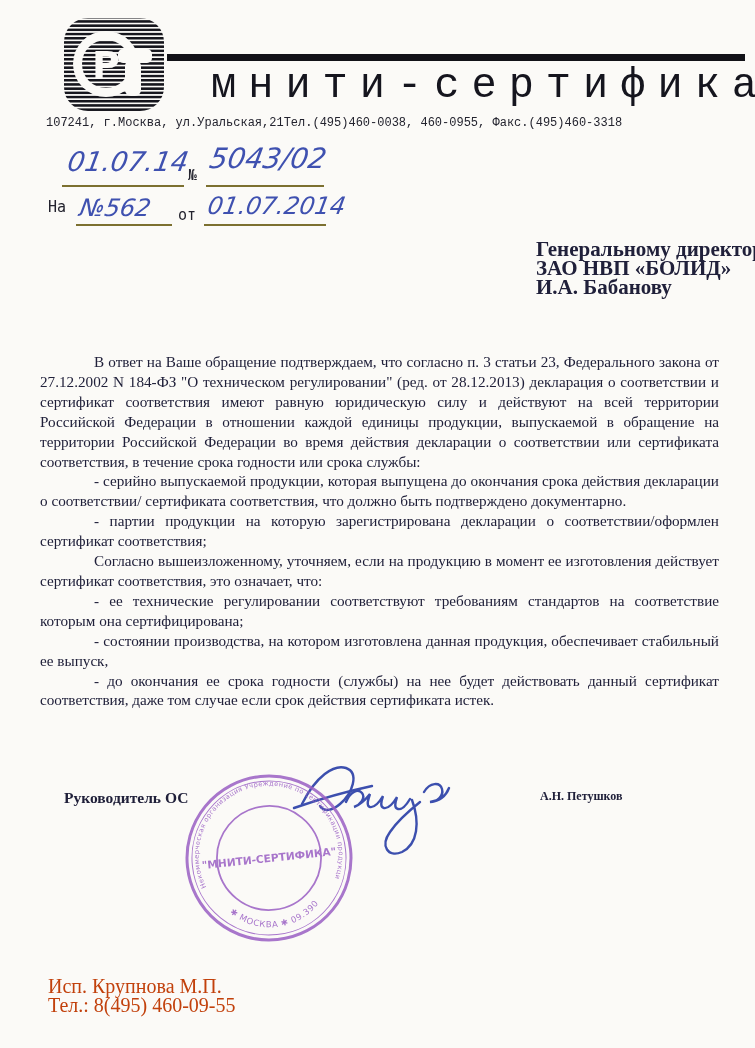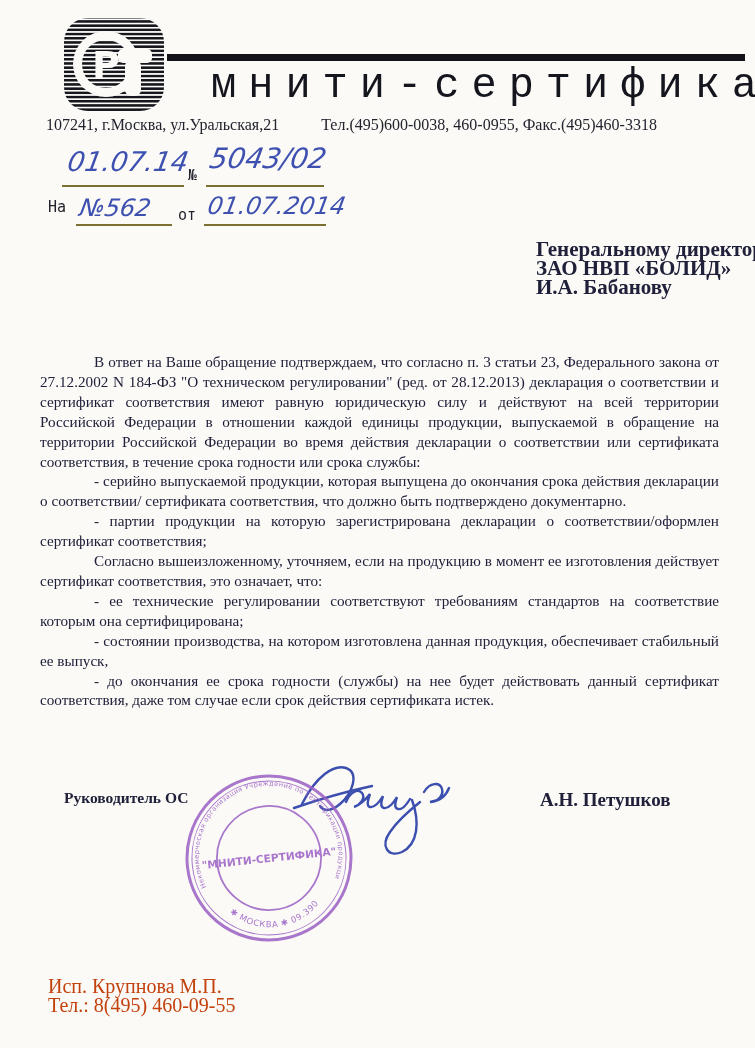--- a/index.html
+++ b/index.html
@@ -18,22 +18,22 @@
     font-family:"DejaVu Sans Mono", monospace; font-style:italic;
     font-size:13px; letter-spacing:2.2px; color:#2a2a33; white-space:nowrap;
   }
   .head-bar { position:absolute; left:167px; top:54px; width:578px; height:7px; background:#121218; }
   .brand-title {
     position:absolute; left:192px; top:62px;
     font-family:"Liberation Mono", monospace;
     font-size:42px; letter-spacing:12px; color:#15151e; white-space:nowrap;margin-left:19px;
   }
   .addr-row {
-    position:absolute; left:46px; top:116px; display:flex; gap:42px;
-    font-family:Liberation Serif, serif; font-size:16px;
+    position:absolute; left:46px; top:116px; display:flex; 
+    font-family:Liberation Mono, monospace; font-size:12px;
     color:#23232e; white-space:nowrap;
   }
   
   .ref { position:absolute; left:0; top:140px; width:400px; }
   .hand {
     font-family:"DejaVu Sans", sans-serif; font-style:italic;
     color:#3f51b0; transform:skewX(-10deg); display:inline-block;
     white-space:nowrap;
   }
   .ref-label { font-family:"DejaVu Sans Mono", monospace; color:#23232e; position:absolute; }
@@ -48,21 +48,21 @@
     font-weight:bold; font-size:21px; line-height:19px; white-space:nowrap;
   }
   
   .body-text {
     position:absolute; left:40px; top:352px; width:679px;
     font-size:15.2px; line-height:19.9px; text-align:justify;
   }
   .body-text p { text-indent:54px; }
   
   .sig-title { position:absolute; left:64px;  top:789px; font-weight:bold; font-size:15.5px; white-space:nowrap; }
-  .sig-name  { position:absolute; left:540px; top:789px; font-weight:bold; font-size:19px; white-space:nowrap; }
+  .sig-name  { position:absolute; left:540px; top:789px; font-weight:bold; font-size:12px; white-space:nowrap; }
   .sig-scrawl{ position:absolute; left:288px; top:756px; }
   .stamp     { position:absolute; left:183px; top:772px; transform:rotate(-6deg); opacity:.85; }
   
   .footer { position:absolute; left:48px; top:977px; font-size:20px; line-height:19px; color:#c2410c; }
 </style>
 </head>
 <body>
 
 <div class="page">
 
@@ -79,21 +79,21 @@
     <rect x="62" y="40" width="18" height="16" fill="url(#stripes)"></rect>
     <text x="30" y="62" font-family="DejaVu Sans, sans-serif" font-weight="bold" font-size="38" fill="#fbfaf7">Р</text>
     <rect x="56" y="33" width="34" height="14" rx="5" fill="#fbfaf7"></rect>
     <rect x="63" y="44" width="16" height="36" rx="6" fill="#fbfaf7"></rect>
   </svg>
 
   <div class="head-bar"></div>
   <div class="brand-title">мнити-сертифика</div>
   <div class="addr-row">
     <span>107241, г.Москва, ул.Уральская,21</span>
-    <span>Тел.(495)600-0038, 460-0955, Факс.(495)460-3318</span>
+    <span>Тел.(495)460-0038, 460-0955, Факс.(495)460-3318</span>
   </div>
 
   <div class="ref">
     <span class="hand hw-date">01.07.14</span>
     <span class="u-line" style="left:62px; top:45px; width:122px;"></span>
     <span class="ref-label" style="left:188px; top:26px; font-size:15px;">№</span>
     <span class="hand hw-number">5043/02</span>
     <span class="u-line" style="left:206px; top:45px; width:118px;"></span>
 
     <span class="ref-label" style="left:48px; top:58px; font-size:15px;">На</span>

